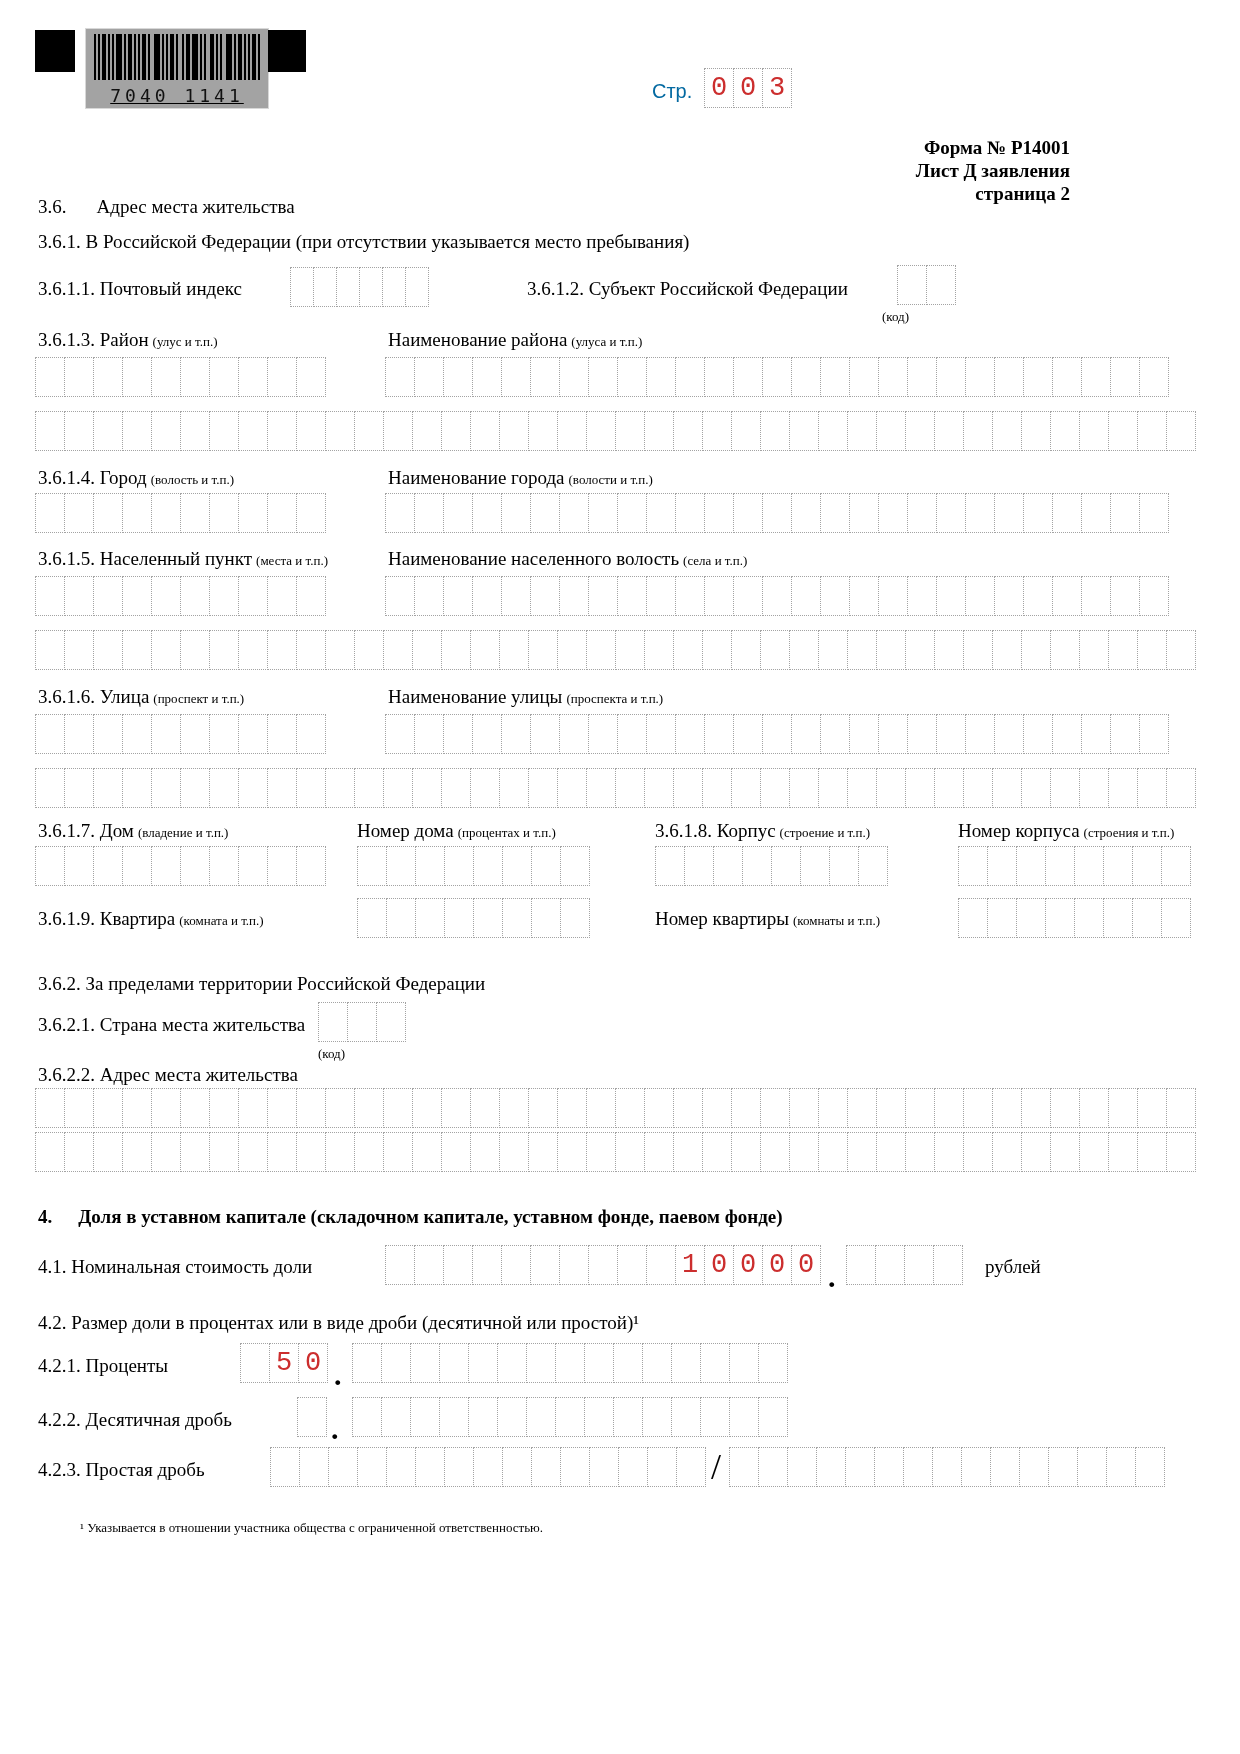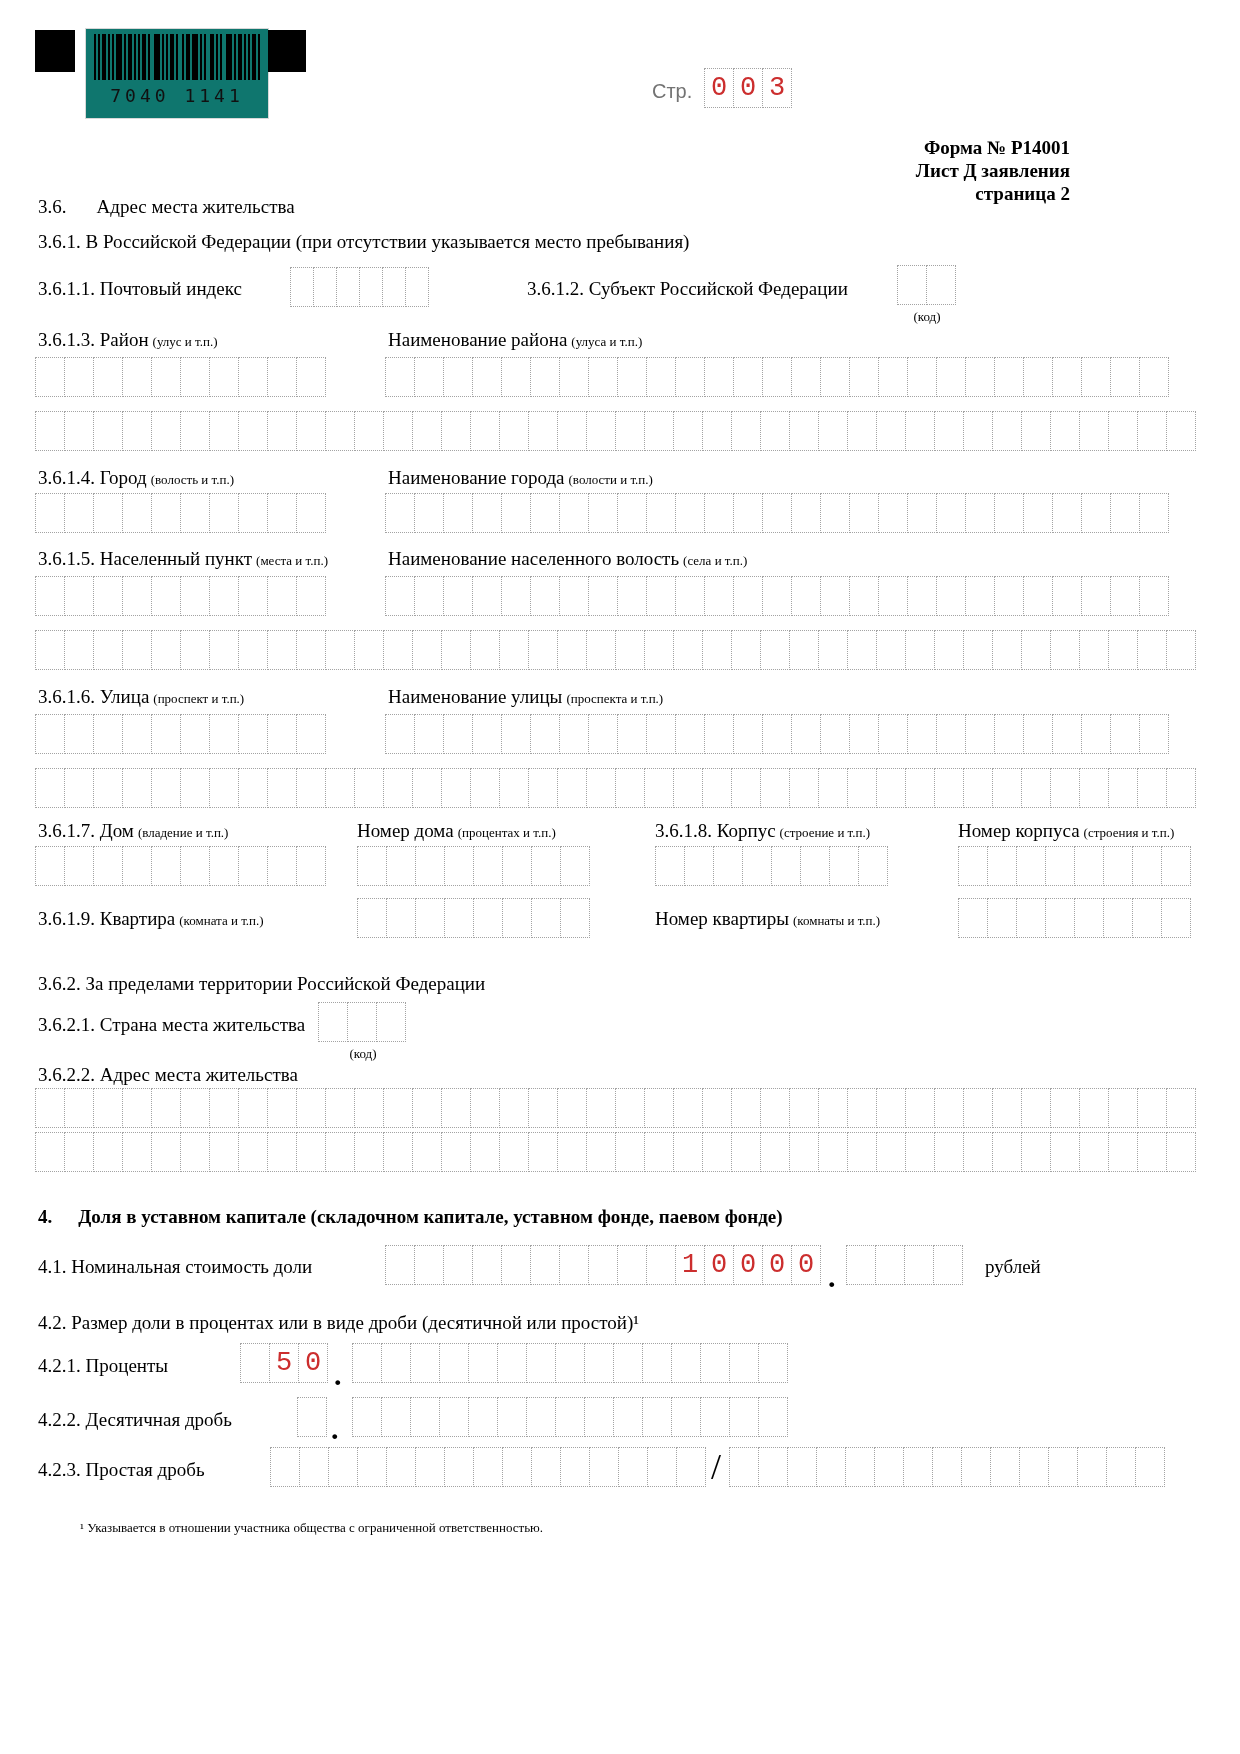--- a/index.html
+++ b/index.html
@@ -9,29 +9,29 @@
   .lbl{font-size:19px;white-space:nowrap;}
   .sm{font-size:13px;}
   .lbl .sm{margin-left:4px;}
   .bold{font-weight:bold;}
   .grid{position:absolute;display:flex;}
   .cell{box-sizing:border-box;flex:0 0 auto;width:30px;height:40px;border:1px dotted #a3a3a3;
         background:#fff;display:flex;align-items:center;justify-content:center;
         font-family:"Liberation Mono",monospace;font-size:27px;color:#cc2e2e;}
   .grid .cell + .cell{margin-left:-1px;}
   .g-narrow .cell{width:24px;}
-  .pagenum-label{font-family:"Liberation Sans",sans-serif;font-size:20px;color:#737373;}
+  .pagenum-label{font-family:"Liberation Sans",sans-serif;font-size:20px;color:#0369a1;}
   .form-title{text-align:right;line-height:23px;}
   .form-title .lbl{display:block;}
   .sep{position:absolute;font-weight:bold;font-size:30px;line-height:1;}
   .slash{font-size:36px;font-weight:normal;}
-  .barcode-box{border:1px solid #d8d8d8;padding:5px 8px 12px 8px;background:#0f766e;}
+  .barcode-box{border:1px solid #d8d8d8;padding:5px 8px 2px 8px;background:#a3a3a3;text-decoration:underline;}
   .barcode-num{font-family:"DejaVu Sans Mono",monospace;font-size:18px;letter-spacing:4px;
                text-align:center;margin-top:1px;color:#111;}
-  .code-hint{text-align:center;}
+  .code-hint{text-align:left;}
   .footnote{font-size:13px;}
 </style>
 </head>
 <body>
 
 <div class="page">
 
   <div class="abs" style="left:35px;top:30px;width:40px;height:42px;background:#000;"></div>
   <div class="abs barcode-box" style="left:85px;top:28px;">
     <svg width="166" height="46">

